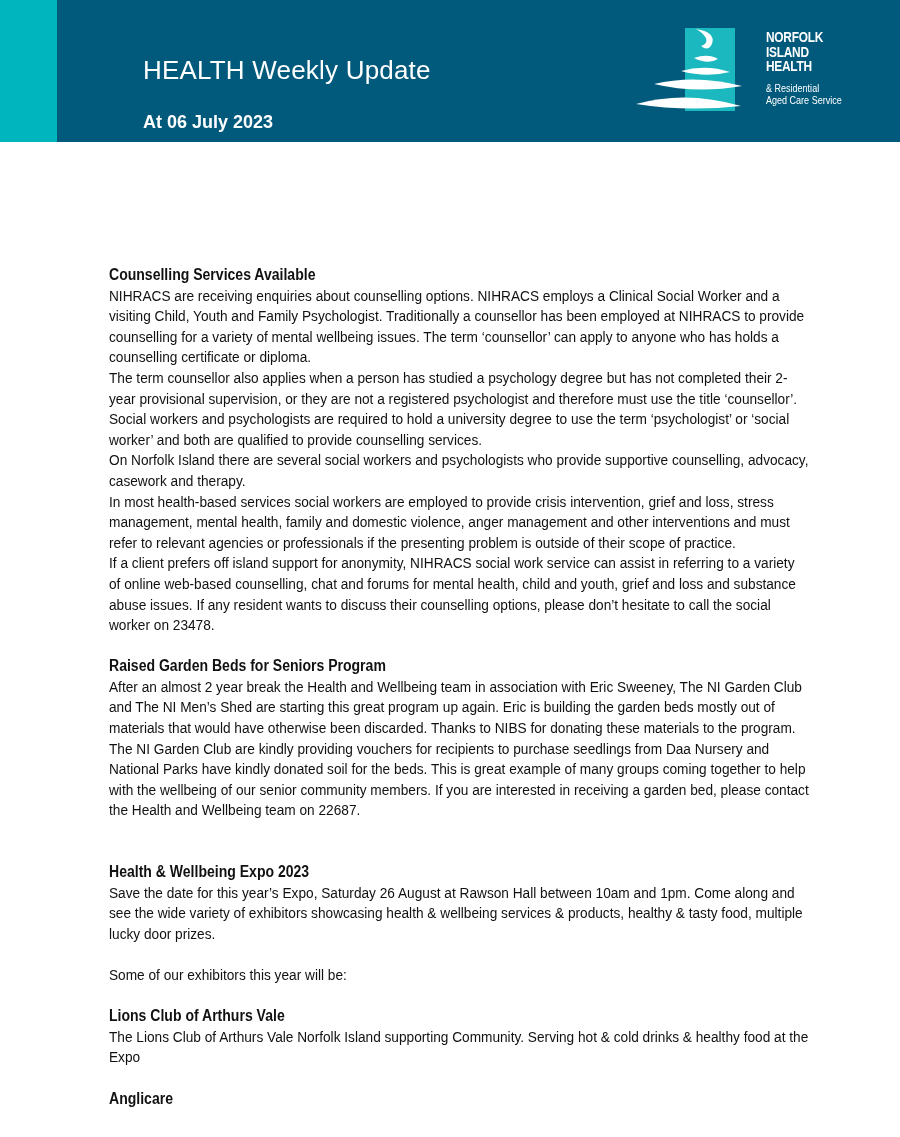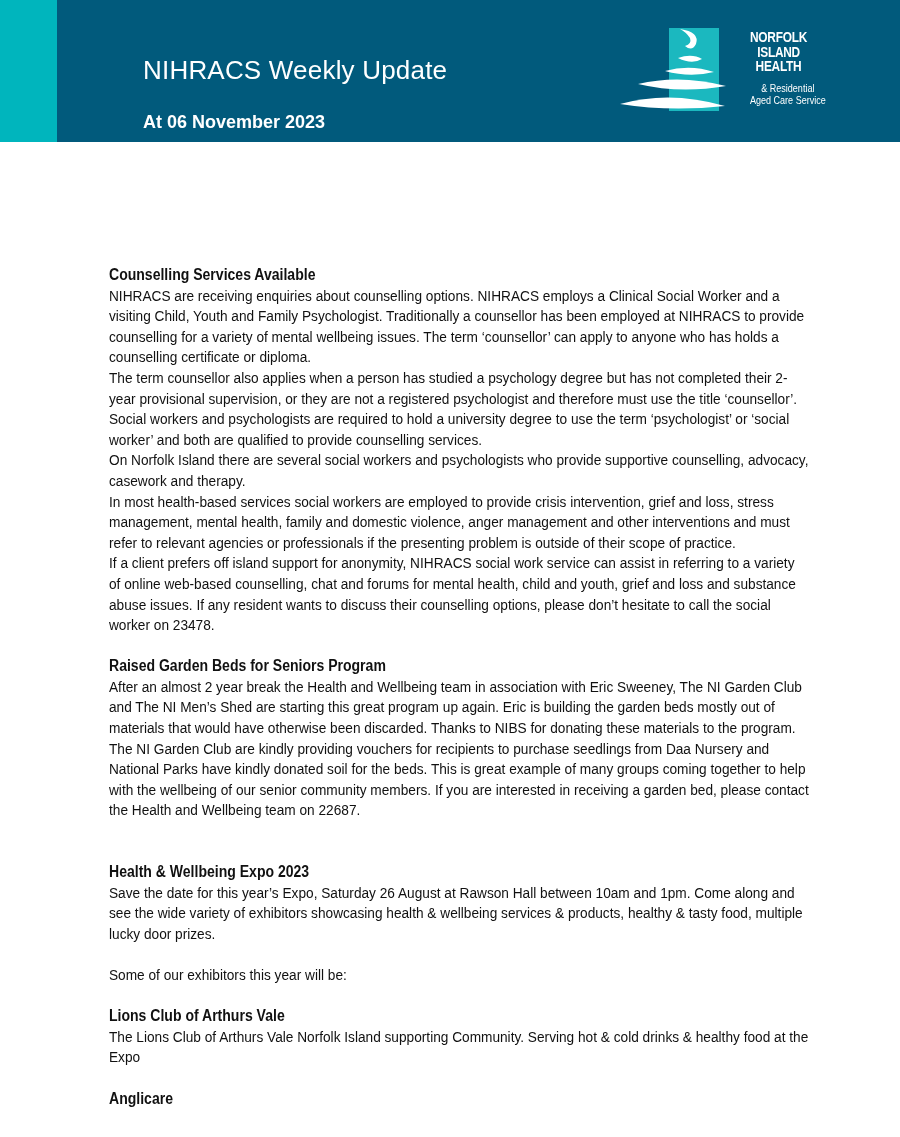--- a/index.html
+++ b/index.html
@@ -1,38 +1,38 @@
 <!DOCTYPE html>
 <html><head>
   <meta charset="utf-8">
   <style>
     html, body { margin: 0; padding: 0; background: #ffffff; }
     body { width: 900px; height: 1137px; overflow: hidden; position: relative; font-family: "Liberation Sans", sans-serif; color: #111; }
     .header { position: absolute; left: 0; top: 0; width: 900px; height: 142px; background: #015a7c; }
     .header .stripe { position: absolute; left: 0; top: 0; width: 57px; height: 142px; background: #00b5bd; }
     .header .title { position: absolute; left: 143px; top: 55px; font-size: 26px; color: #ffffff; font-family: "Liberation Sans", sans-serif; letter-spacing: 0.2px; }
     .header .date { position: absolute; left: 143px; top: 112px; font-size: 18px; font-weight: bold; color: #ffffff; }
-    .logo { position: absolute; left: 620px; top: 26px; width: 230px; height: 90px; text-align: center; }
+    .logo { position: absolute; left: 636px; top: 26px; width: 230px; height: 90px; }
     .logo svg { position: absolute; left: 0; top: 0; }
     .logo .lt { position: absolute; left: 130px; top: 4px; color: #fff; font-weight: bold; font-size: 14.5px; line-height: 14.5px; letter-spacing: -0.3px; font-family: "Liberation Sans", sans-serif; transform: scaleX(0.82); transform-origin: left top; }
     .logo .ls { position: absolute; left: 130px; top: 56px; color: #fff; font-size: 11px; line-height: 12px; font-family: "Liberation Sans", sans-serif; transform: scaleX(0.82); transform-origin: left top; white-space: nowrap; }
     .content { position: absolute; left: 109px; top: 229px; width: 700px; font-size: 15.2px; line-height: 20.6px; color: #111; margin-top: 36px; }
     .content h2 { font-size: 15.6px; font-weight: bold; margin: 0; line-height: 20.6px; }
     .content p { margin: 0; }
     .gap1 { height: 20.6px; }
     .gap2 { height: 41px; }
     .narrow { transform: scaleX(0.9); transform-origin: left top; width: 778px; }
   </style>
 </head>
 <body>
 
 <div class="header">
   <div class="stripe"></div>
-  <div class="title">NIHRACS Weekly Update</div>
-  <div class="date">At 06 November 2023</div>
+  <div class="title">HEALTH Weekly Update</div>
+  <div class="date">At 06 July 2023</div>
   <div class="logo">
     <svg width="130" height="90" viewBox="0 0 130 90">
       <rect x="49" y="2" width="50" height="83" fill="#1bb8bf"></rect>
       <path d="M60 3 Q80 6 76 18 Q72 26 65 20 Q72 18 70 12 Q66 6 60 3 Z" fill="#ffffff"></path>
       <path d="M58 32 Q72 27 82 33 Q72 39 58 32 Z" fill="#ffffff"></path>
       <path d="M45 45 Q70 38 94 46 Q70 52 45 45 Z" fill="#ffffff"></path>
       <path d="M18 58 Q60 48 106 60 Q60 68 18 58 Z" fill="#ffffff"></path>
       <path d="M0 78 Q50 64 105 80 Q50 86 0 78 Z" fill="#ffffff"></path>
       <path d="M62 3 L70 30 L80 55 L90 85 L96 85 L86 55 L76 28 L66 3 Z" fill="#1bb8bf" opacity="0.0"></path>
     </svg>

